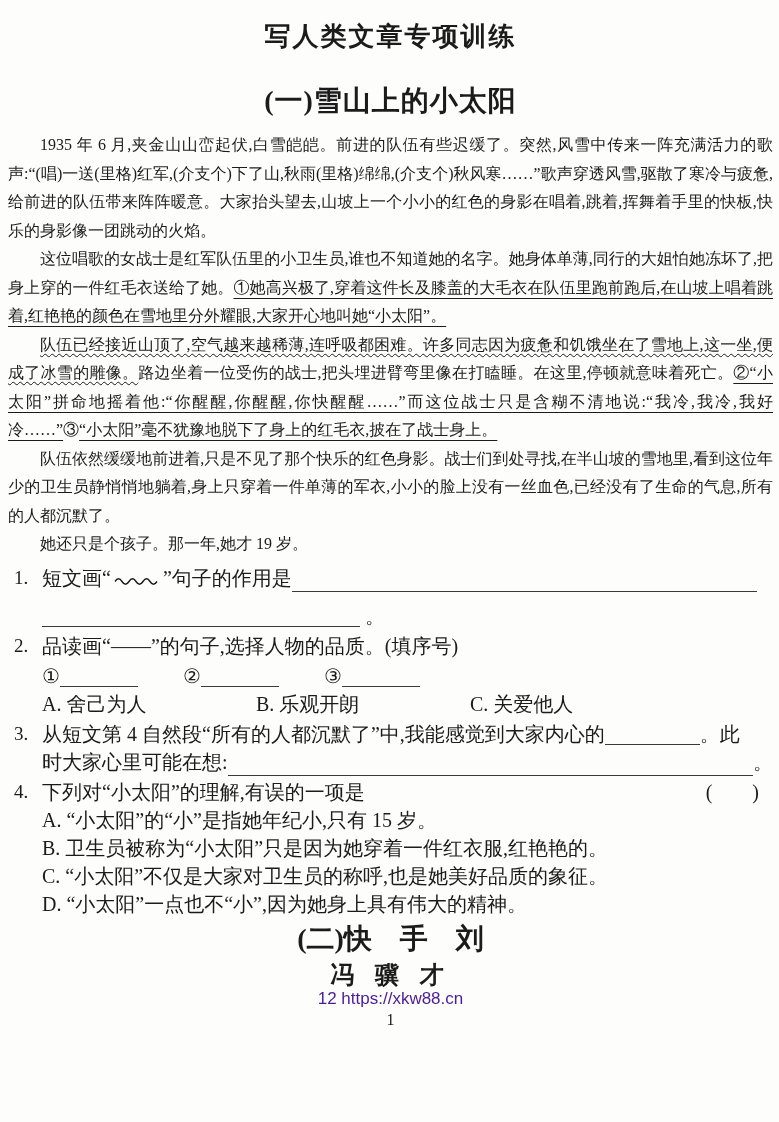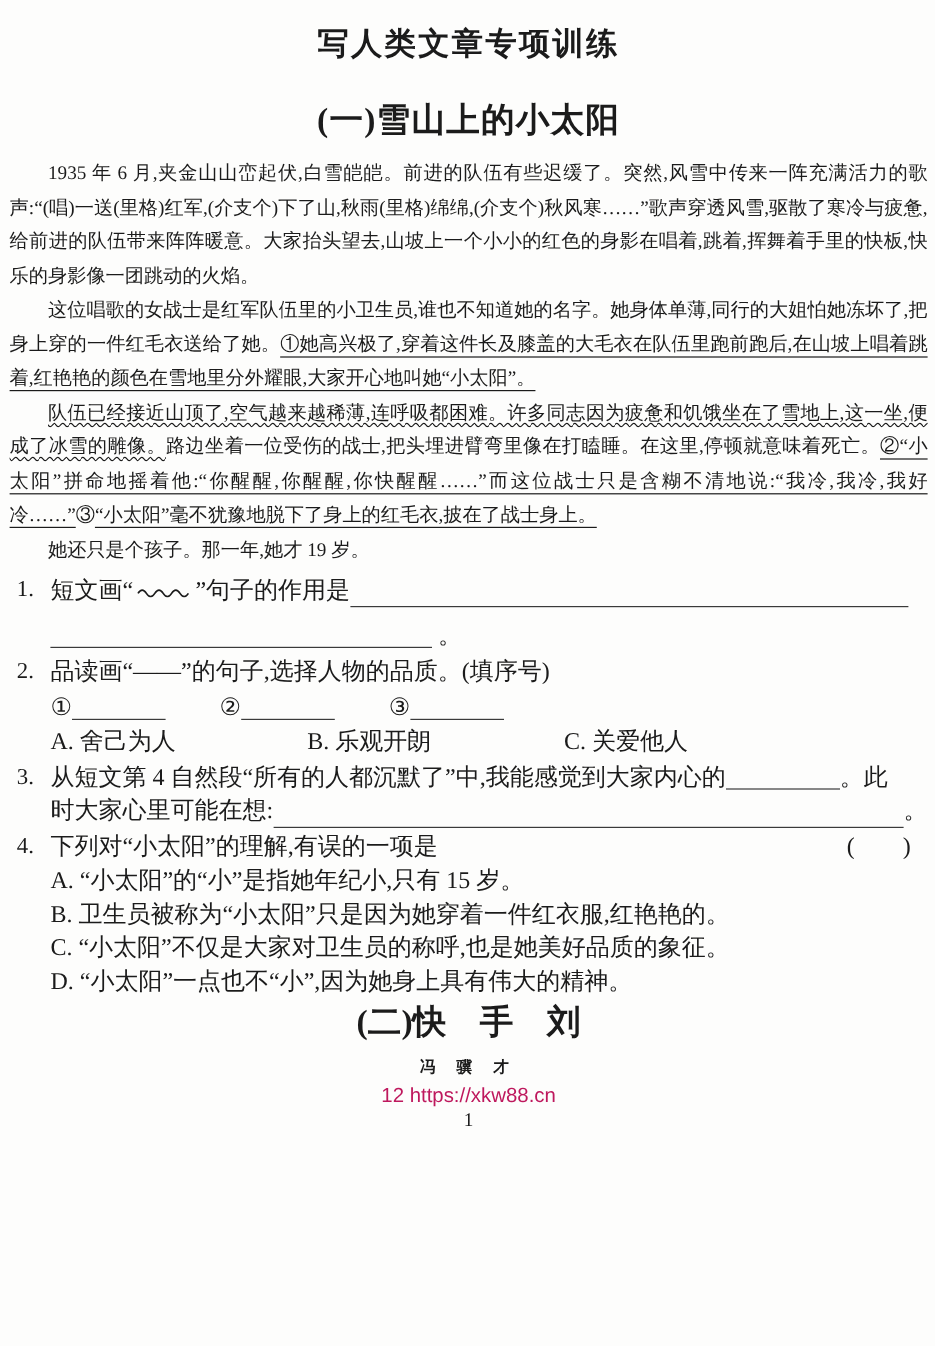--- a/index.html
+++ b/index.html
@@ -49,42 +49,43 @@
   .numblank { display: inline-block; margin-right: 40px; }
   .abc .opt { display: inline-block; }
   .abc .optw { width: 209px; }
   .paren { margin-right: 14px; white-space: pre; }
   .wave-glyph { display: inline-block; padding: 0 3px; vertical-align: 1px; }
 
   .sec2 { margin-top: 8px; letter-spacing: 0; }
   .author {
     margin-top: 12px; text-align: center;
     font-family: "Liberation Sans", "DejaVu Sans", sans-serif;
-    font-size: 13px; font-weight: 700; letter-spacing: 7px; line-height: 22px;
+    font-size: 24px; font-weight: 700; letter-spacing: 7px; line-height: 22px;
   }
   .watermark {
     margin-top: 3px; text-align: center;
     font-family: "Liberation Sans", "DejaVu Sans", sans-serif;
-    font-size: 17px; color: #be185d; line-height: 20px;
+    font-size: 17px; color: #4c1d95; line-height: 20px;
   }
   .pagenum { margin-top: 1px; text-align: center; font-size: 16px; line-height: 20px; }
 </style>
 </head>
 <body>
 
 <div class="page">
 
   <div class="title">写人类文章专项训练</div>
 
   <div class="sec-heading">(一)雪山上的小太阳</div>
 
   <div class="passage">
       <p><span class="seg-plain">1935 年 6 月,夹金山山峦起伏,白雪皑皑。前进的队伍有些迟缓了。突然,风雪中传来一阵充满活力的歌声:“(唱)一送(里格)红军,(介支个)下了山,秋雨(里格)绵绵,(介支个)秋风寒……”歌声穿透风雪,驱散了寒冷与疲惫,给前进的队伍带来阵阵暖意。大家抬头望去,山坡上一个小小的红色的身影在唱着,跳着,挥舞着手里的快板,快乐的身影像一团跳动的火焰。</span></p>
       <p><span class="seg-plain">这位唱歌的女战士是红军队伍里的小卫生员,谁也不知道她的名字。她身体单薄,同行的大姐怕她冻坏了,把身上穿的一件红毛衣送给了她。</span><span class="seg-underline">①她高兴极了,穿着这件长及膝盖的大毛衣在队伍里跑前跑后,在山坡上唱着跳着,红艳艳的颜色在雪地里分外耀眼,大家开心地叫她“小太阳”。</span></p>
       <p><span class="seg-wavy">队伍已经接近山顶了,空气越来越稀薄,连呼吸都困难。许多同志因为疲惫和饥饿坐在了雪地上,这一坐,便成了冰雪的雕像。</span><span class="seg-plain">路边坐着一位受伤的战士,把头埋进臂弯里像在打瞌睡。在这里,停顿就意味着死亡。</span><span class="seg-underline">②“小太阳”拼命地摇着他:“你醒醒,你醒醒,你快醒醒……”而这位战士只是含糊不清地说:“我冷,我冷,我好冷……”</span><span class="seg-plain">③</span><span class="seg-underline">“小太阳”毫不犹豫地脱下了身上的红毛衣,披在了战士身上。</span></p>
+      <p><span class="seg-plain">队伍依然缓缓地前进着,只是不见了那个快乐的红色身影。战士们到处寻找,在半山坡的雪地里,看到这位年少的卫生员静悄悄地躺着,身上只穿着一件单薄的军衣,小小的脸上没有一丝血色,已经没有了生命的气息,所有的人都沉默了。</span></p>
       <p><span class="seg-plain">她还只是个孩子。那一年,她才 19 岁。</span></p>
     </div>
 
   <div class="questions">
 
     <div class="q">
       <span class="qnum">1.</span>
       <div class="qline flexline">
         <span>短文画“</span>
         <span class="wave-glyph"><svg width="46" height="10" viewBox="0 0 46 10">

